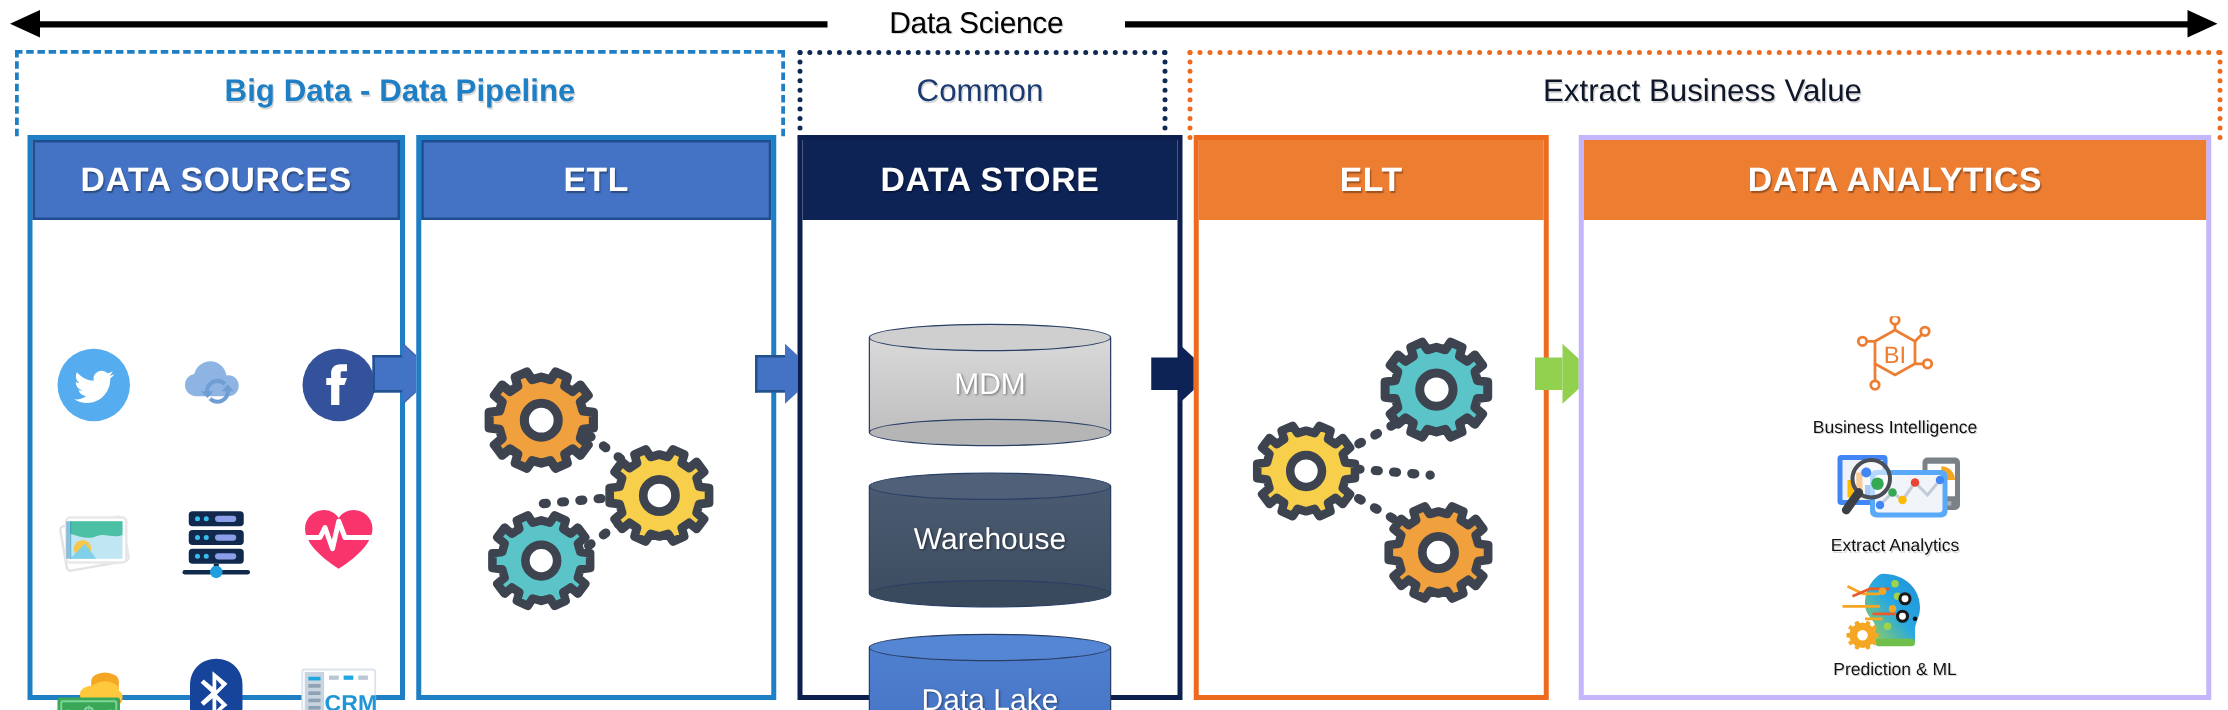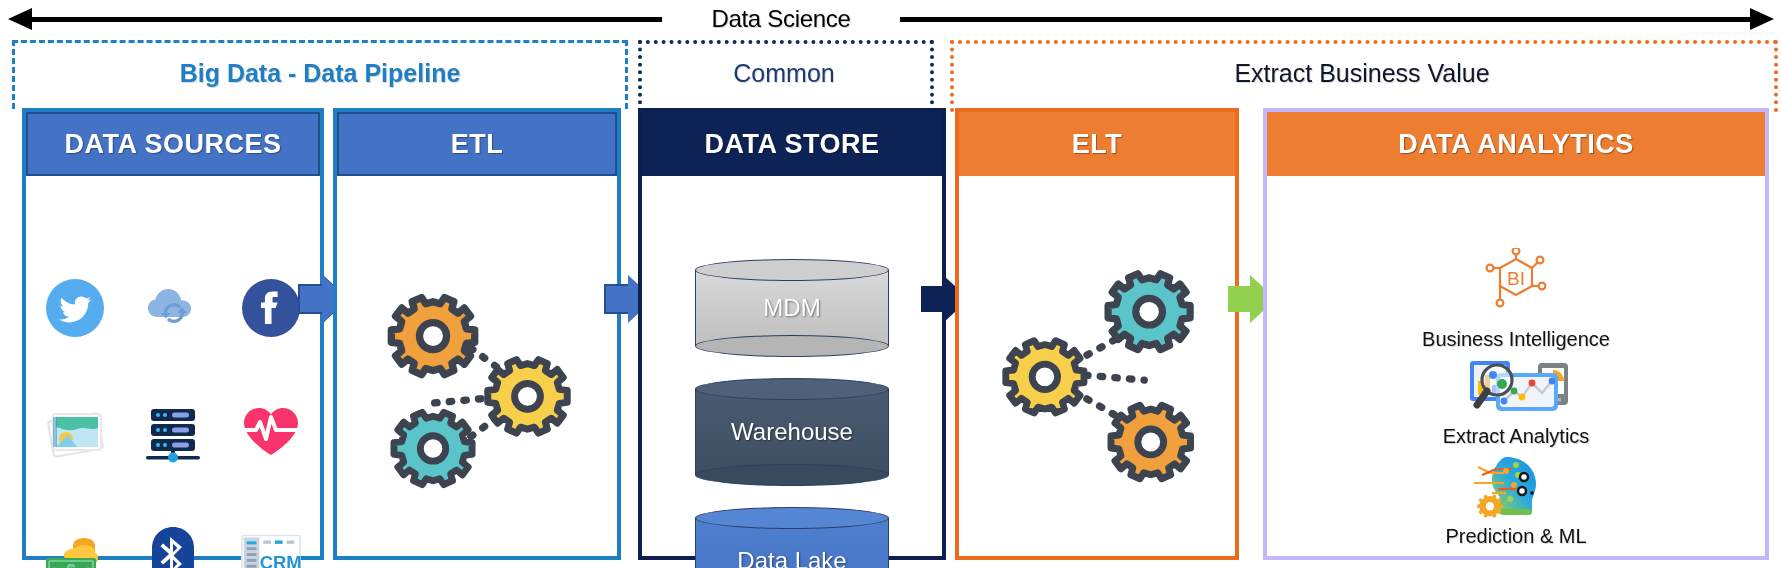--- a/index.html
+++ b/index.html
@@ -99,21 +99,21 @@
   #cyl-wh .top{background:#4f6078;}
   #cyl-wh .bot{background:#3a4a5d;}
   #cyl-dl .body{height:86px;background:linear-gradient(180deg,#4f7fcf,#4472c4);}
   #cyl-dl .top{background:#5486d4;}
 
   
   #ana-list{position:absolute;left:0;top:64px;right:0;bottom:0;
     display:flex;flex-direction:column;align-items:center;justify-content:space-evenly;padding:6px 0;
     box-sizing:border-box;}
   .ana-item{display:flex;flex-direction:column;align-items:center;gap:2px;}
-  .ana-label{font-size:20px;color:#111;text-shadow:1px 1px 0 rgba(190,190,190,.6);}
+  .ana-label{font-size:14px;color:#111;text-shadow:1px 1px 0 rgba(190,190,190,.6);}
 </style>
 </head>
 <body>
 
 <div id="ds-band">
   <div id="ds-arrow-left"></div>
   <div id="ds-line-left"></div>
   <div id="ds-title">Data Science</div>
   <div id="ds-line-right"></div>
   <div id="ds-arrow-right"></div>

